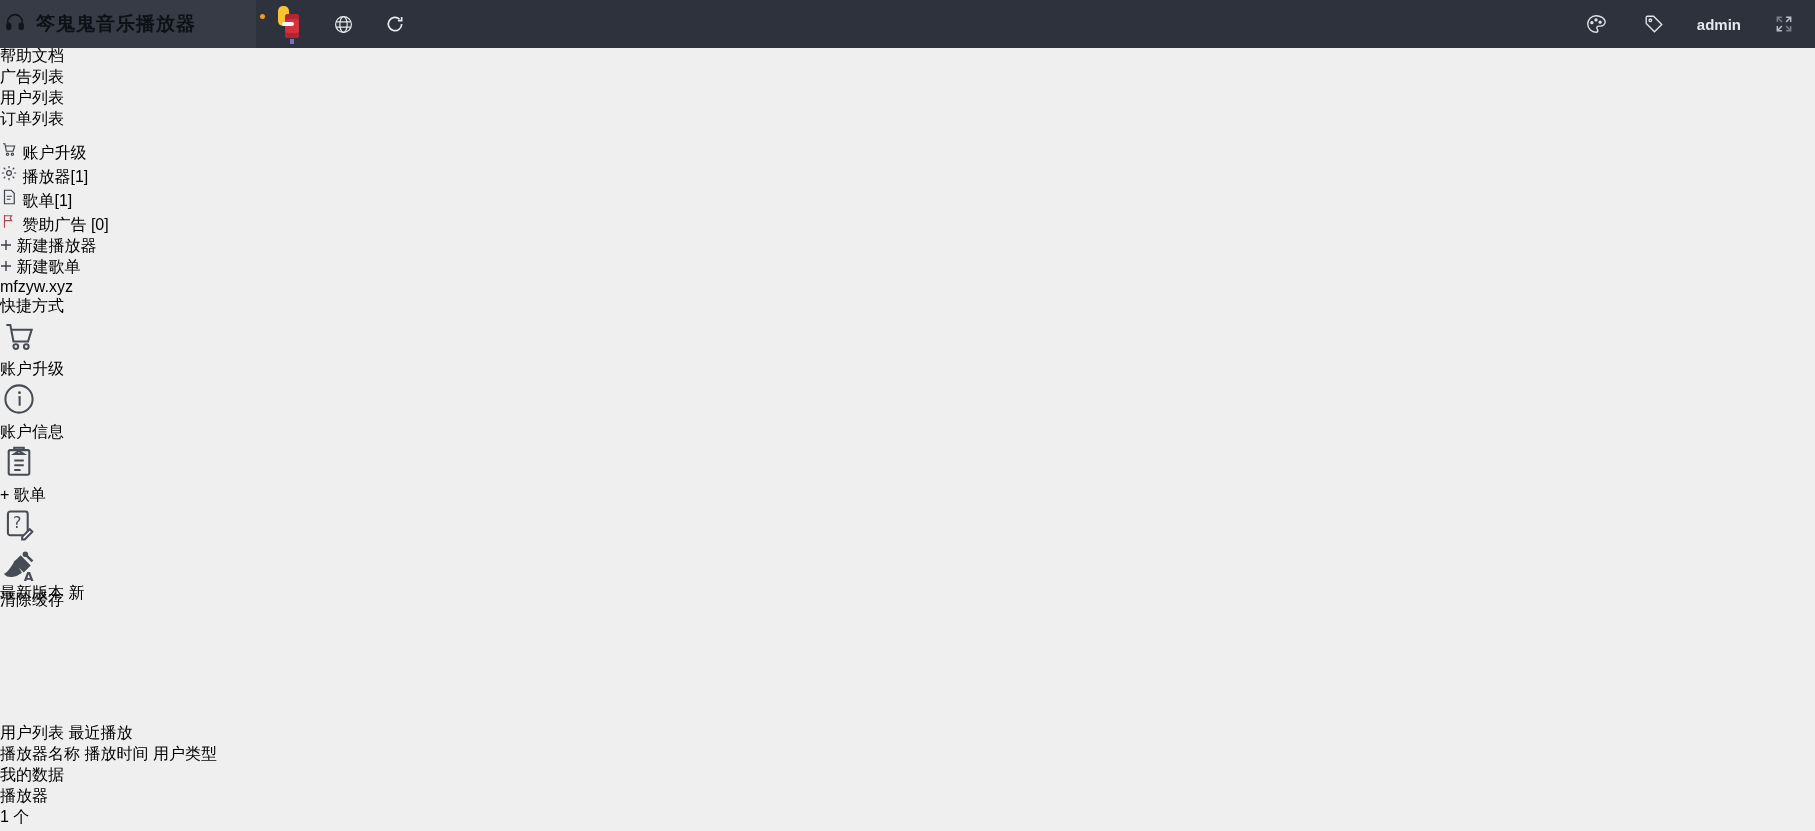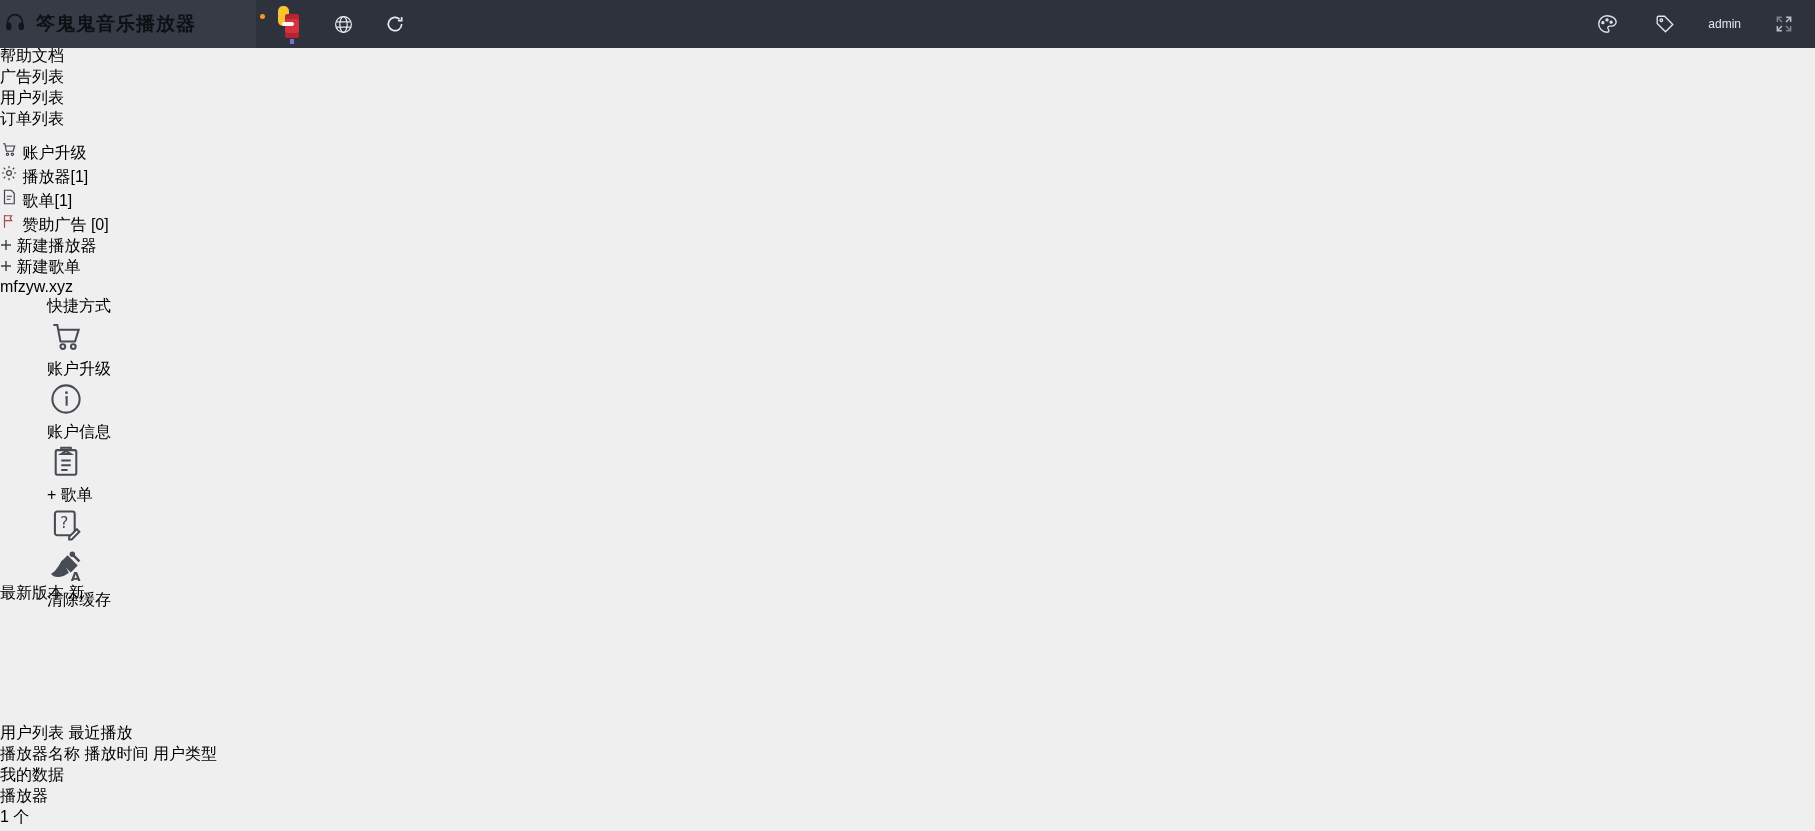--- a/index.html
+++ b/index.html
@@ -5,21 +5,21 @@
   * { margin:0; padding:0; box-sizing:border-box; }
   html,body { width:1815px; height:831px; overflow:hidden; font-family:"Liberation Sans","DejaVu Sans",sans-serif; background:#efefef; }
 
   
   .topbar { position:absolute; left:0; top:0; width:1815px; height:48px; background:#2e323c; z-index:30; }
   .logo { position:absolute; left:0; top:0; width:256px; height:48px; background:#373b45; display:flex; align-items:center; padding-left:4px; gap:10px; }
   .logo-title { font-size:19px; font-weight:bold; color:#0d1015; letter-spacing:1px; }
   .tb-left-icons { position:absolute; left:256px; top:0; height:48px; display:flex; align-items:center; gap:22px; padding-left:16px; }
   .tb-right { position:absolute; right:16px; top:0; height:48px; display:flex; align-items:center; gap:28px; z-index:5; }
   .tb-btn { width:30px; height:30px; display:flex; align-items:center; justify-content:center; cursor:pointer; }
-  .tb-admin { font-size:12px; color:#e4e7ed; cursor:pointer; }</style>
+  .tb-admin { font-size:15px; color:#e4e7ed; cursor:pointer;font-weight:bold; }</style>
 </head>
 <body>
 
 <div class="topbar">
   <div class="logo">
     <span>
       <svg width="22" height="22" viewBox="0 0 24 24" fill="none" stroke="#12151b" stroke-width="1.8">
         <path d="M4 15v-3a8 8 0 0 1 16 0v3"></path>
         <rect x="3.2" y="13.5" width="4" height="6.5" rx="2" fill="#12151b"></rect>
         <rect x="16.8" y="13.5" width="4" height="6.5" rx="2" fill="#12151b"></rect>
@@ -188,21 +188,21 @@
     <span>新建歌单</span>
   </div>
 
   <div class="watermark">mfzyw.xyz</div>
 </div>
 
 <div class="main">
 
   <div class="col">
 
-    <div class="card" style="height:287px;padding-left:47px;">
+    <div class="card" style="height:287px;">
       <div class="card-h"><span class="t">快捷方式</span></div>
       <div class="sc-body">
         <div class="sc-item">
           <div class="sc-tile"><span>
             <svg width="38" height="38" viewBox="0 0 24 24" fill="none" stroke="#474c54" stroke-width="1.3">
               <path d="M4 5h2.5l2 10.5h9.2L20 8H7"></path>
                   <circle cx="10" cy="18.7" r="1.5"></circle>
                   <circle cx="16.6" cy="18.7" r="1.5"></circle>
             </svg></span>
           </div>

